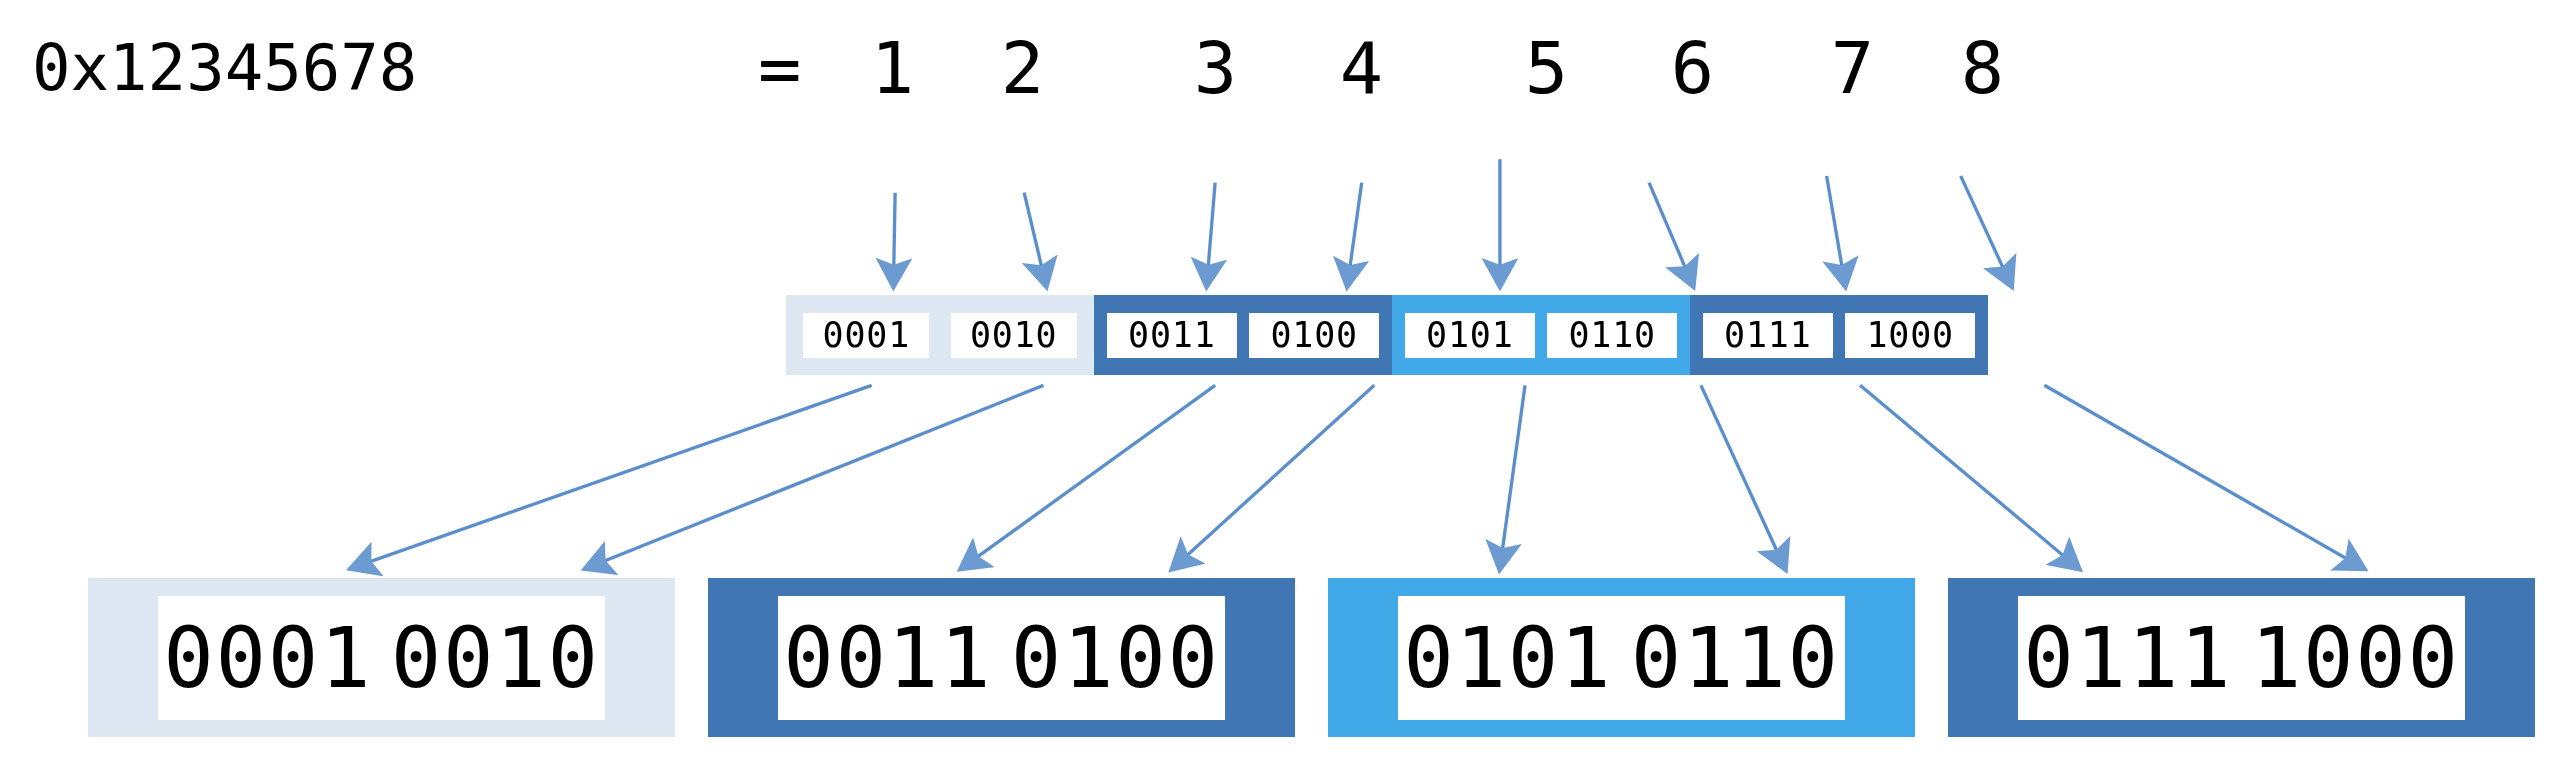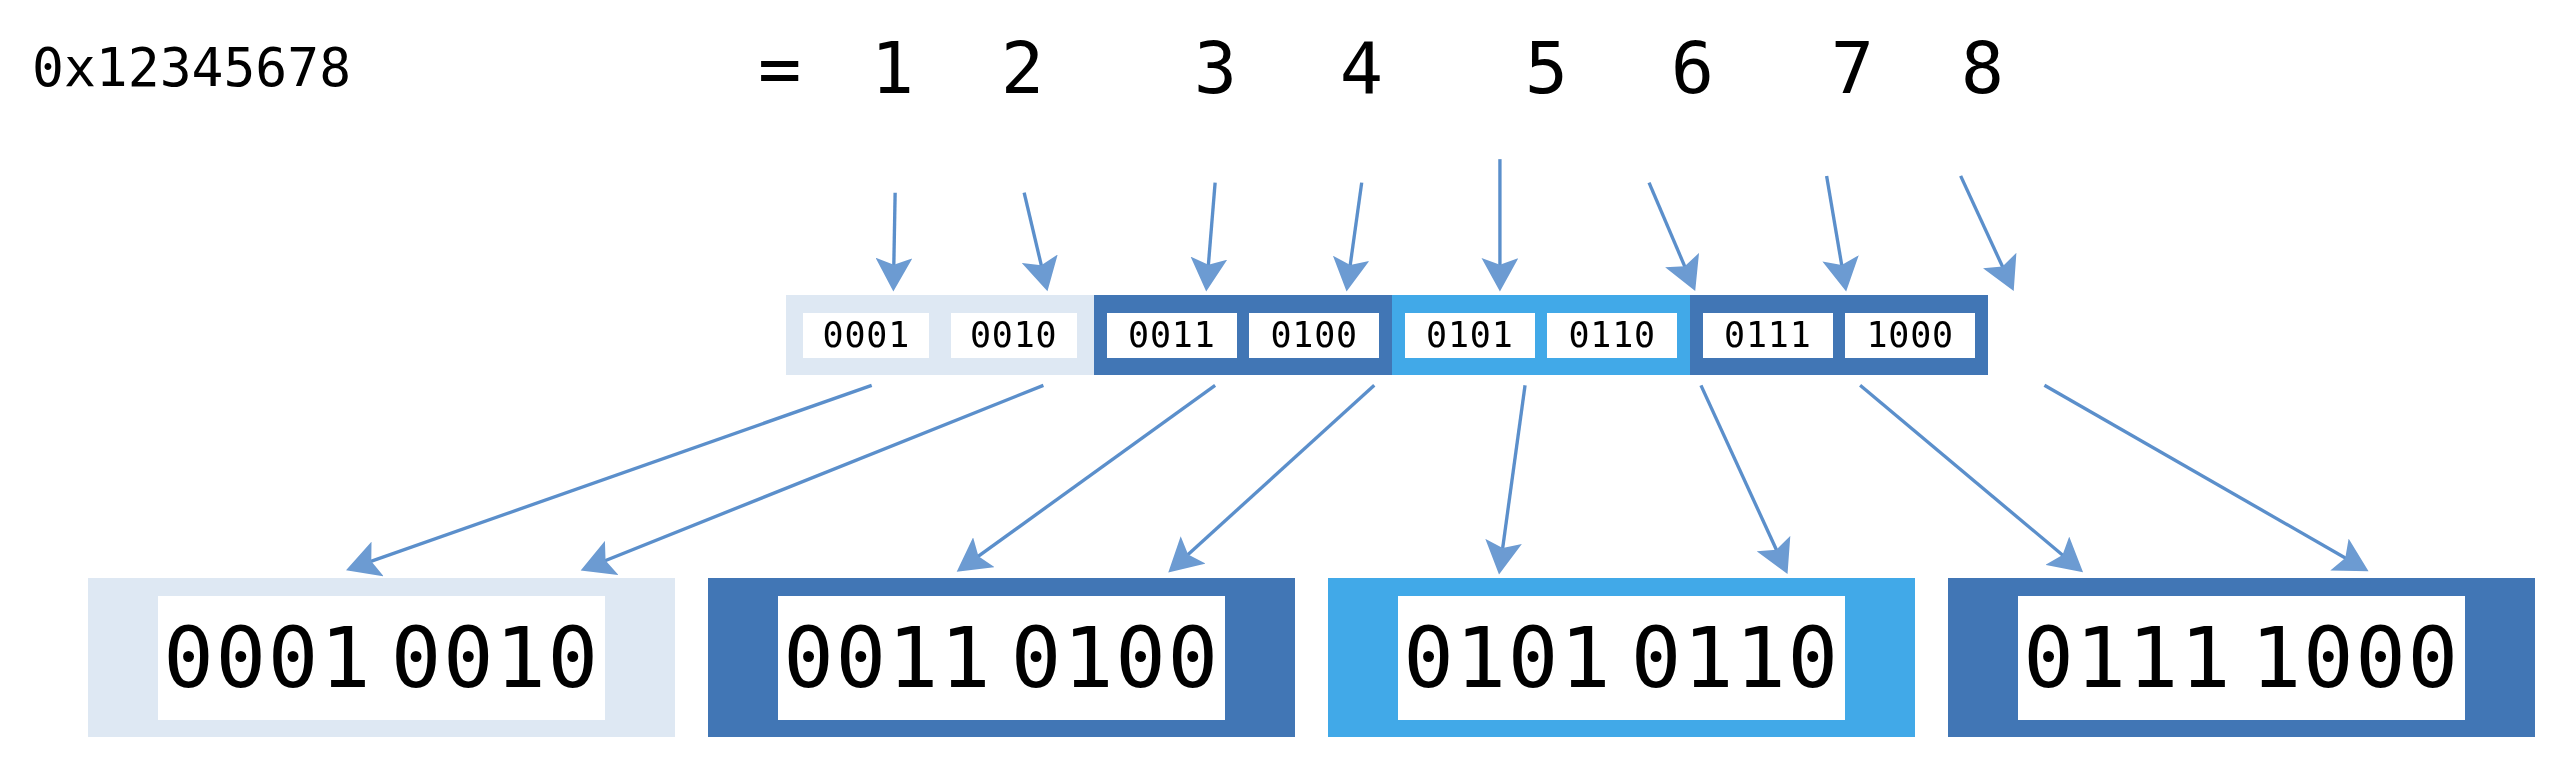--- a/index.html
+++ b/index.html
@@ -5,21 +5,21 @@
   html,body{margin:0;padding:0;background:#ffffff;}
   body{width:2576px;height:774px;position:relative;overflow:hidden;
        font-family:"DejaVu Sans Mono",monospace;}
 
   
   #arrow-layer{position:absolute;left:0;top:0;width:2576px;height:774px;
                pointer-events:none;z-index:5;}
 
   
   #top-row{position:absolute;left:0;top:22px;width:2576px;height:92px;z-index:2;}
-  #hex-literal{position:absolute;left:32px;top:0;font-size:53px;line-height:92px;
+  #hex-literal{position:absolute;left:32px;top:0;font-size:64px;line-height:92px;
                color:#000;white-space:pre;letter-spacing:0px;}
   #equals-sign{position:absolute;left:758px;top:0;font-size:72px;line-height:92px;color:#000;}
   .hex-digit{position:absolute;top:0;font-size:72px;line-height:92px;color:#000;
              text-align:center;width:59px;}
 
   
   #nibble-bar{position:absolute;top:295px;left:786px;height:80px;z-index:2;
               display:flex;flex-direction:row;}
   .band{height:80px;display:flex;flex-direction:row;align-items:center;
         box-sizing:border-box;}

